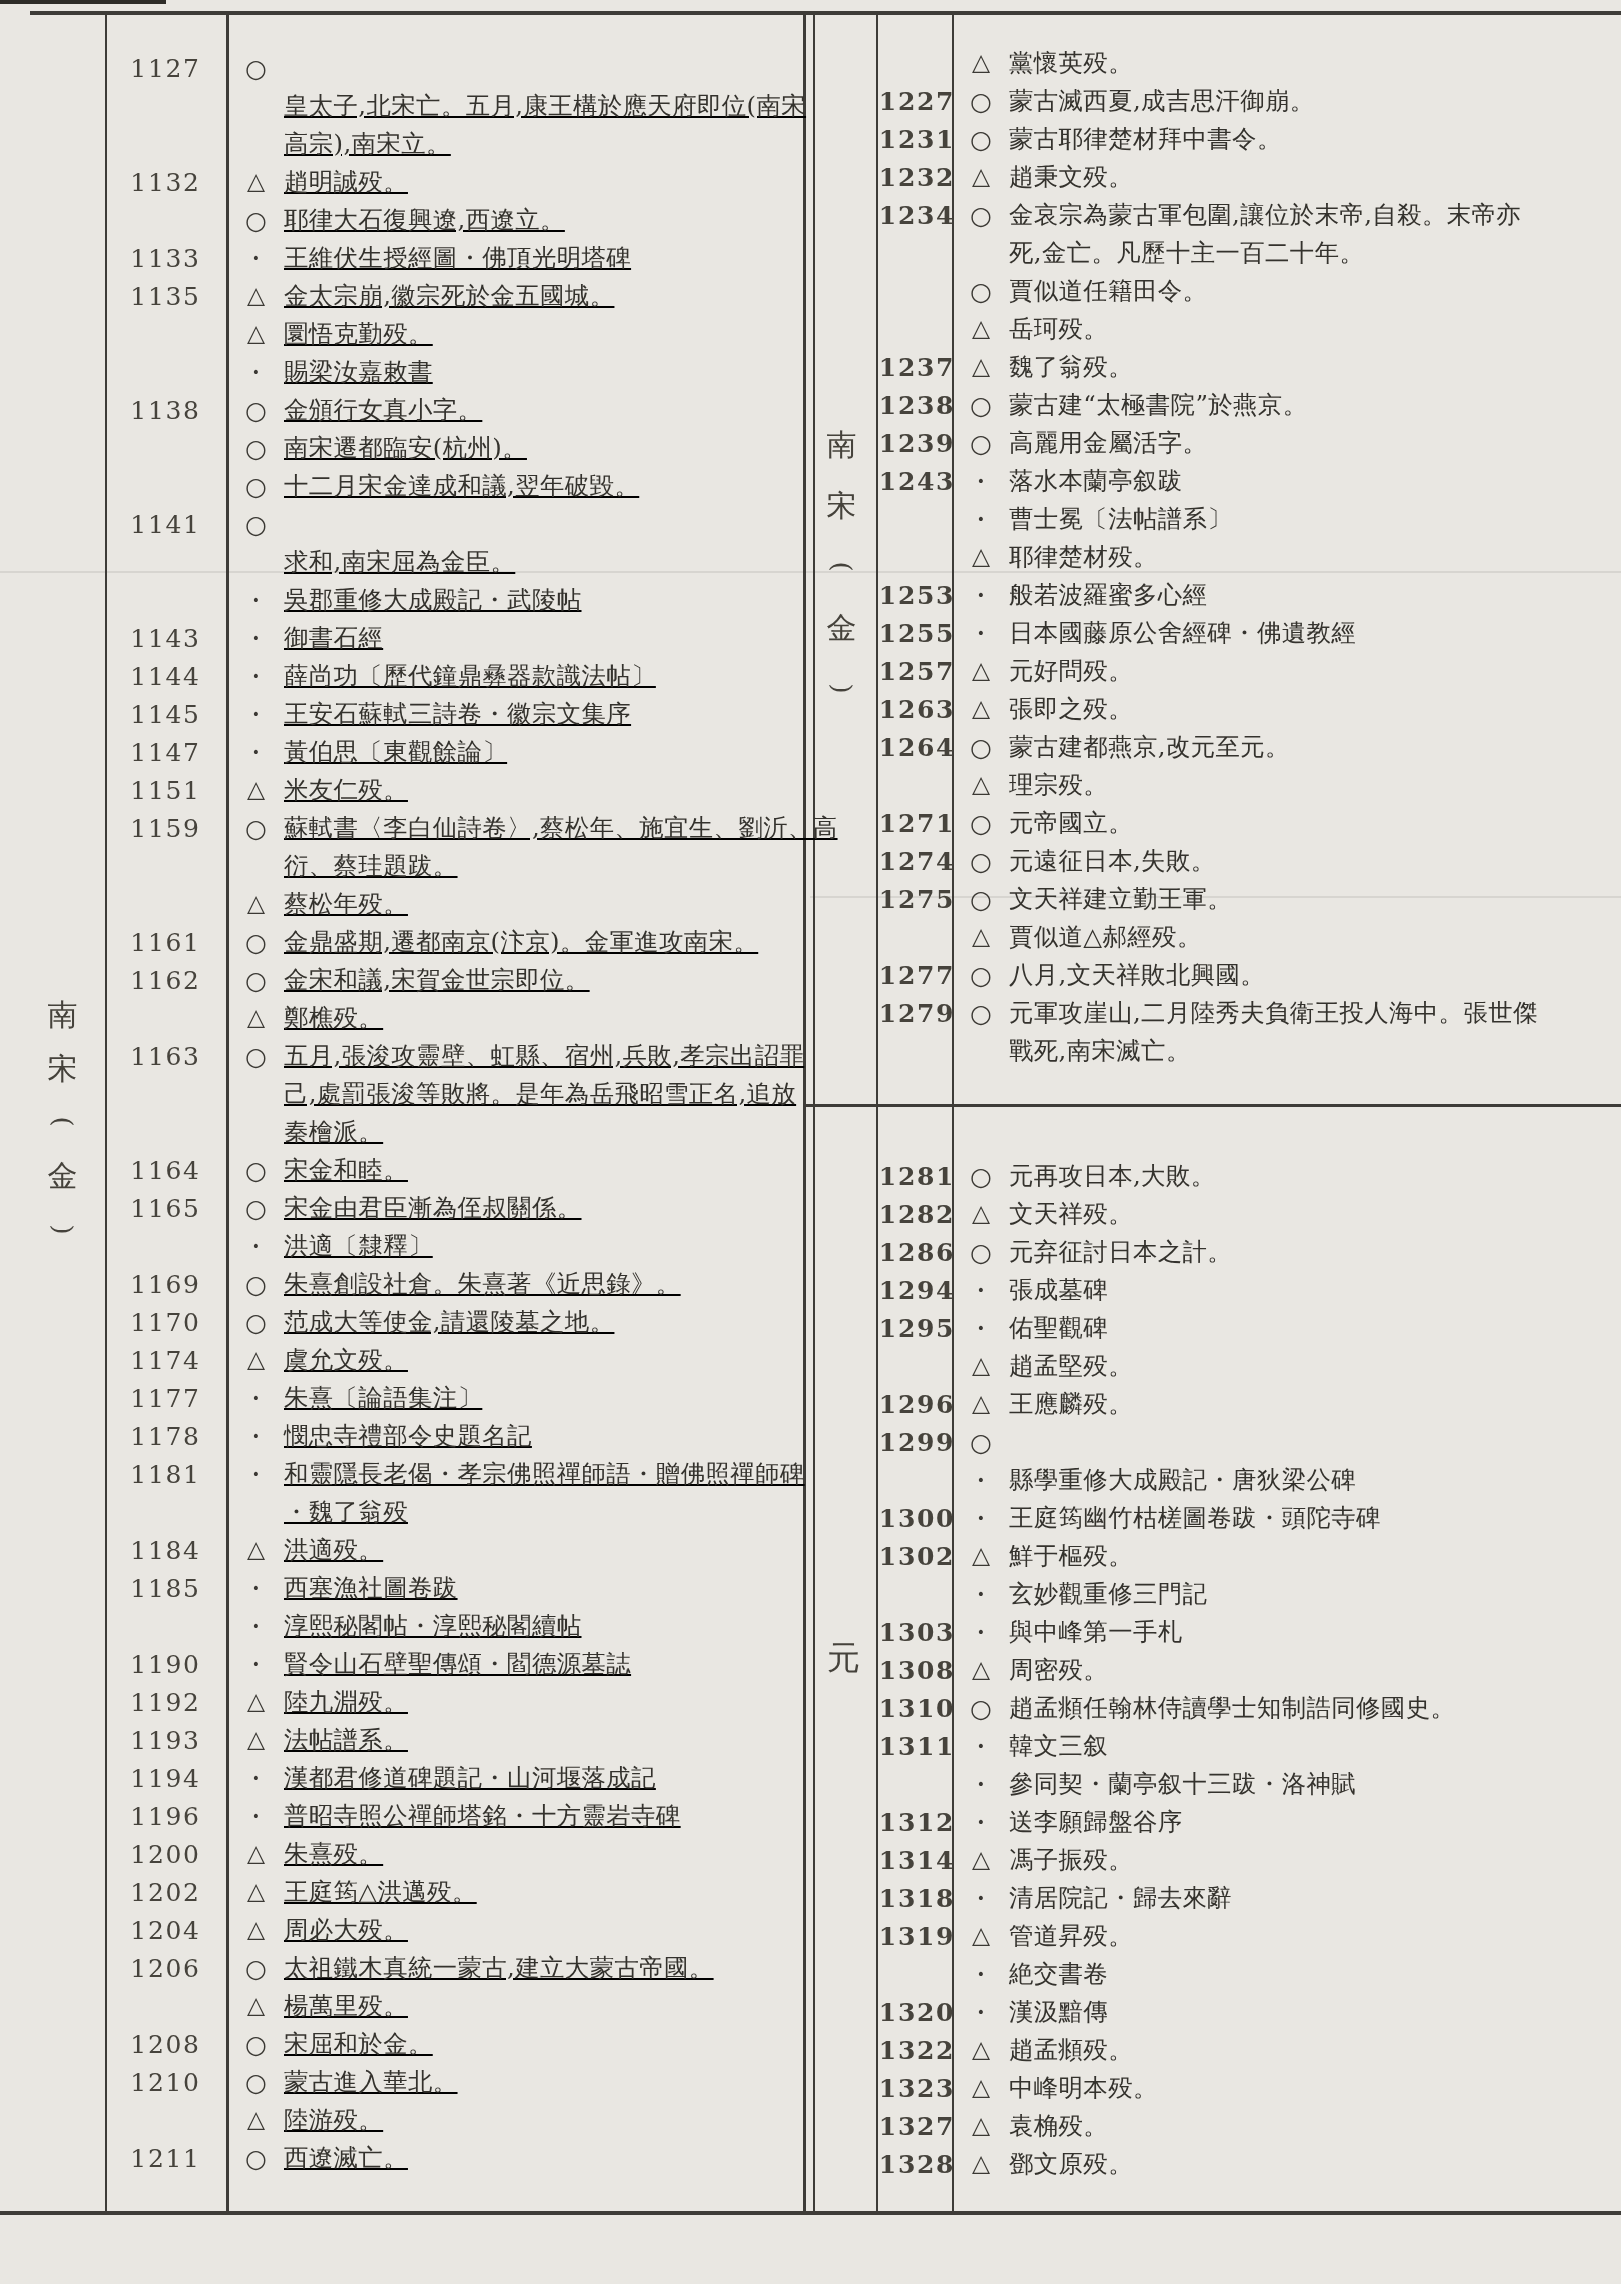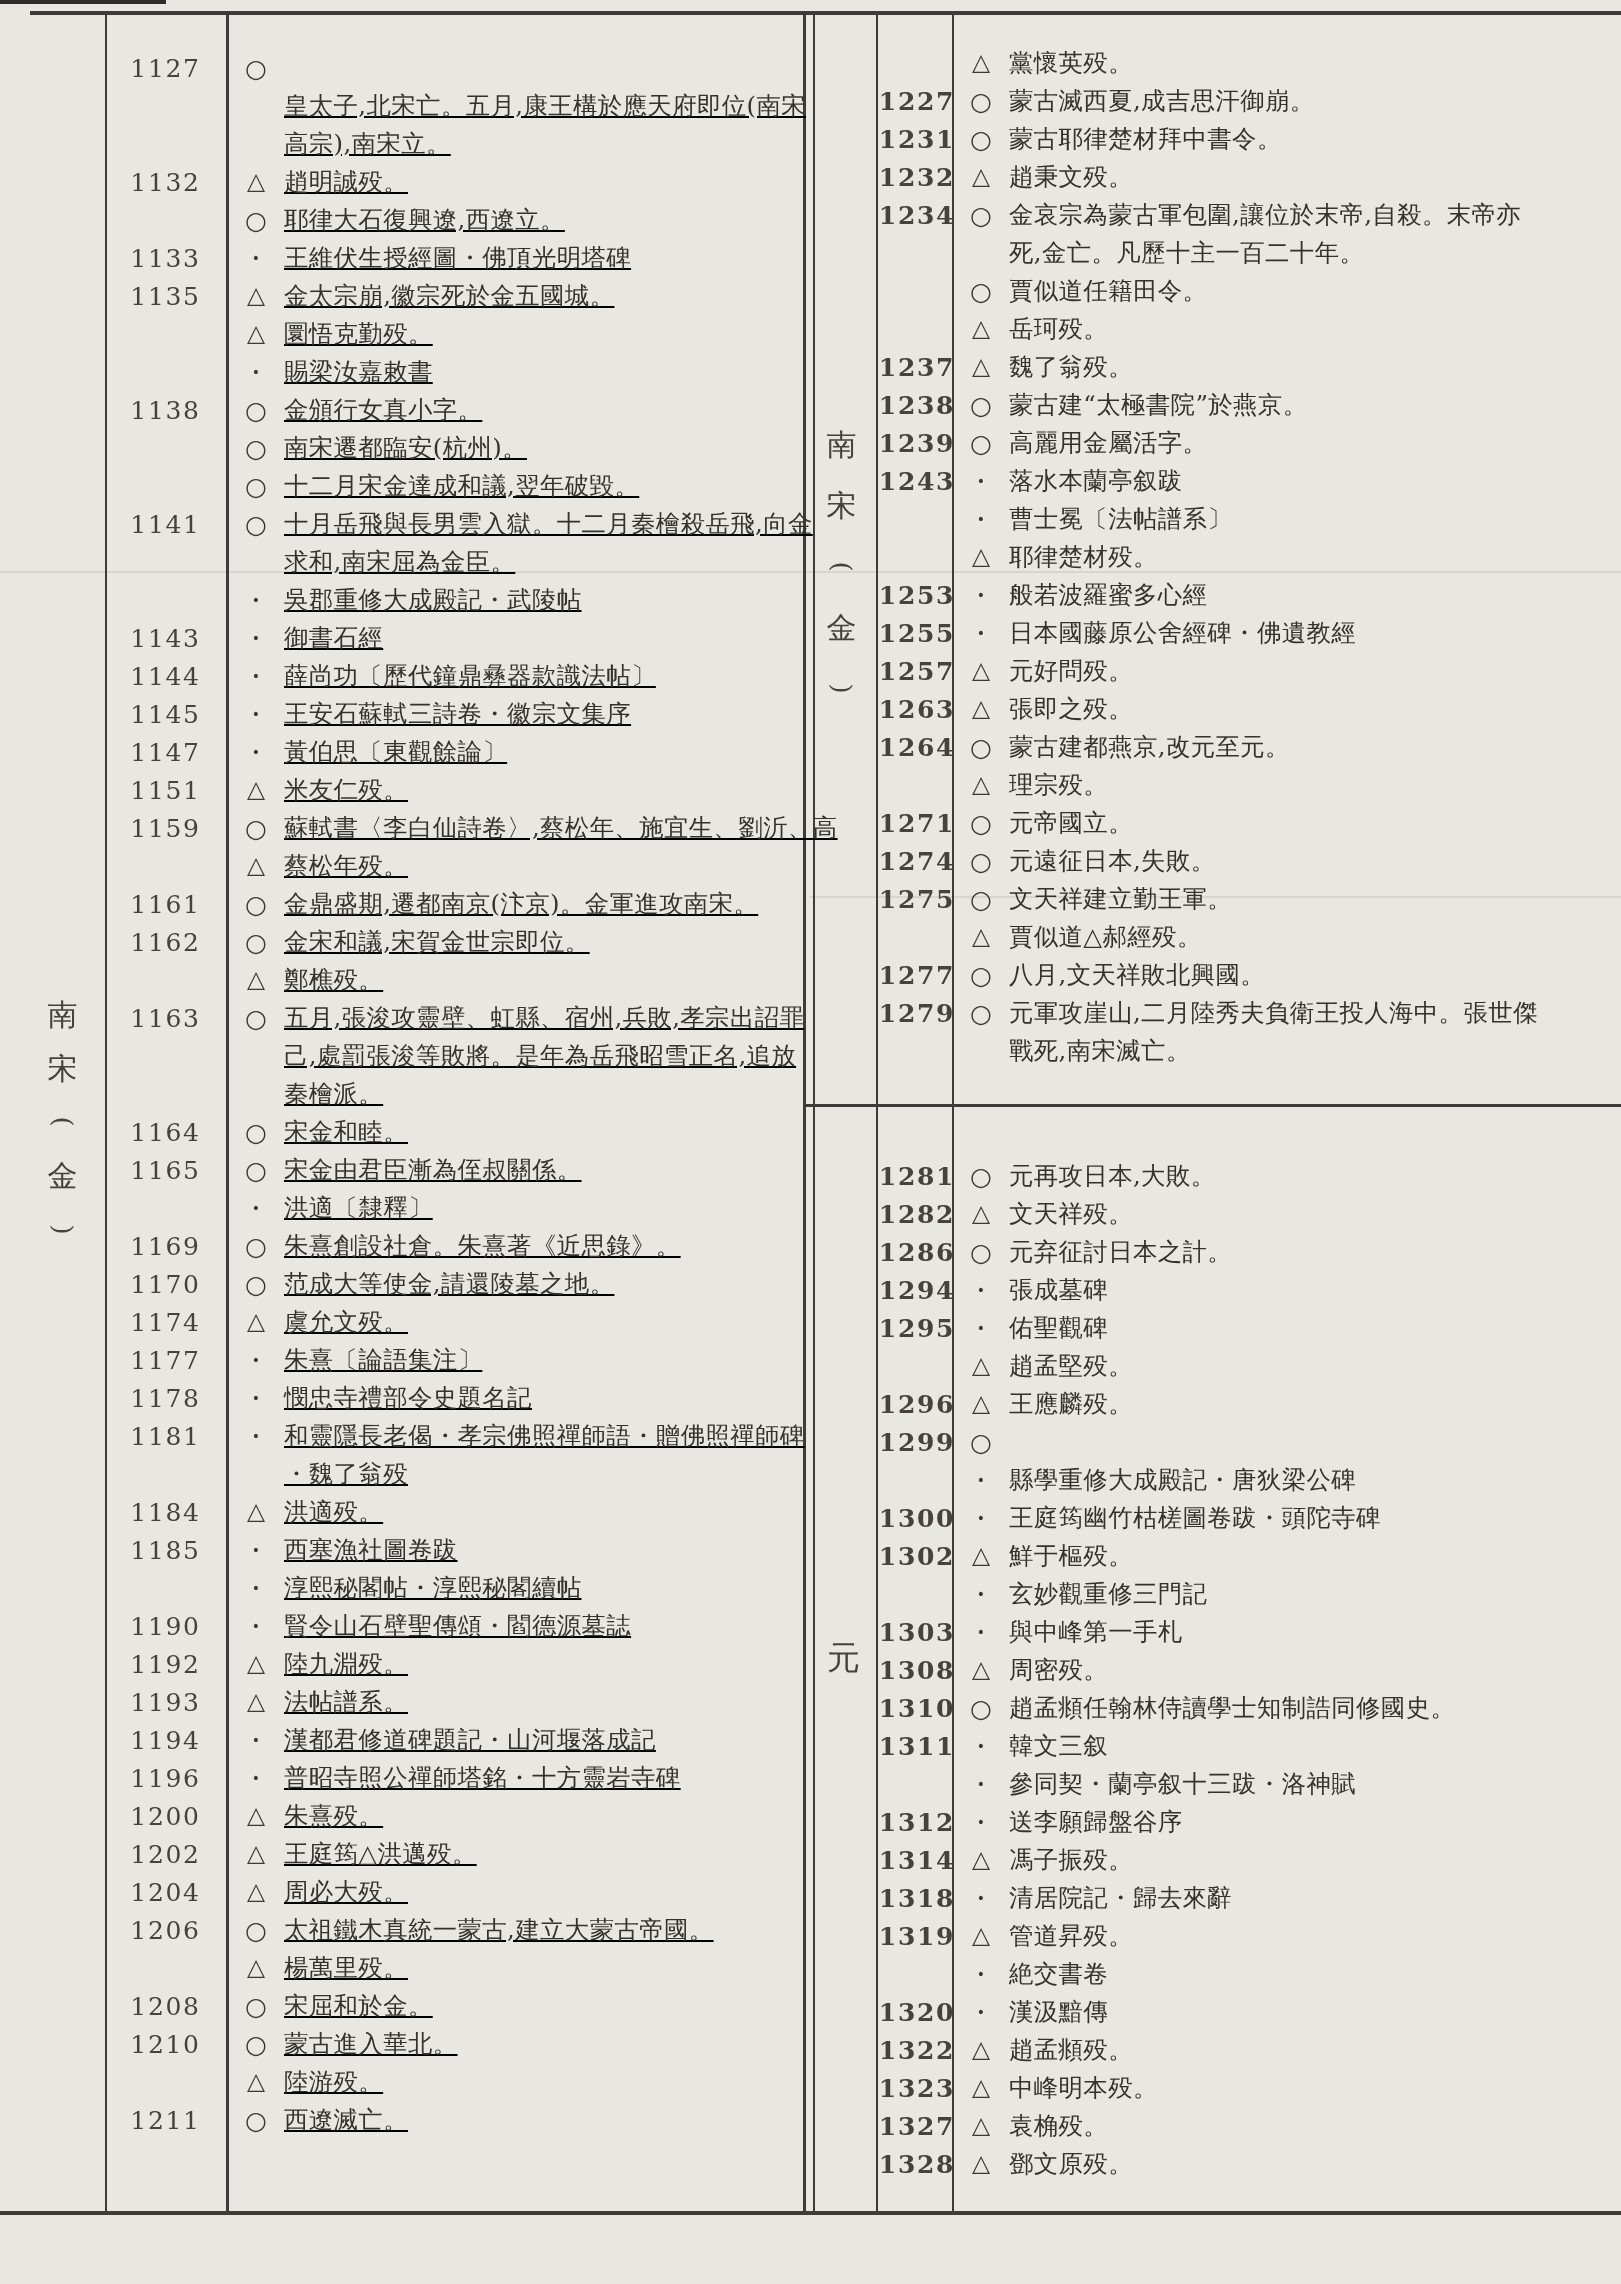--- a/index.html
+++ b/index.html
@@ -95,29 +95,30 @@
     <div class="line"><span class="txt">高宗),南宋立。</span></div>
     <div class="line"><span class="year">1132</span><span class="marker m-triangle">△</span><span class="txt">趙明誠殁。</span></div>
     <div class="line"><span class="marker m-circle">○</span><span class="txt">耶律大石復興遼,西遼立。</span></div>
     <div class="line"><span class="year">1133</span><span class="marker m-dot">•</span><span class="txt">王維伏生授經圖・佛頂光明塔碑</span></div>
     <div class="line"><span class="year">1135</span><span class="marker m-triangle">△</span><span class="txt">金太宗崩,徽宗死於金五國城。</span></div>
     <div class="line"><span class="marker m-triangle">△</span><span class="txt">圜悟克勤殁。</span></div>
     <div class="line"><span class="marker m-dot">•</span><span class="txt">賜梁汝嘉敕書</span></div>
     <div class="line"><span class="year">1138</span><span class="marker m-circle">○</span><span class="txt">金頒行女真小字。</span></div>
     <div class="line"><span class="marker m-circle">○</span><span class="txt">南宋遷都臨安(杭州)。</span></div>
     <div class="line"><span class="marker m-circle">○</span><span class="txt">十二月宋金達成和議,翌年破毀。</span></div>
-    <div class="line"><span class="year">1141</span><span class="marker m-circle">○</span><span class="txt">十月岳飛與長男雲入獄。十二月秦檜殺岳飛,向金</span></div>
+    <div class="line"><span class="year">1141</span><span class="marker m-circle">○</span></div>
     <div class="line"><span class="txt">求和,南宋屈為金臣。</span></div>
     <div class="line"><span class="marker m-dot">•</span><span class="txt">吳郡重修大成殿記・武陵帖</span></div>
     <div class="line"><span class="year">1143</span><span class="marker m-dot">•</span><span class="txt">御書石經</span></div>
     <div class="line"><span class="year">1144</span><span class="marker m-dot">•</span><span class="txt">薛尚功〔歷代鐘鼎彝器款識法帖〕</span></div>
     <div class="line"><span class="year">1145</span><span class="marker m-dot">•</span><span class="txt">王安石蘇軾三詩卷・徽宗文集序</span></div>
     <div class="line"><span class="year">1147</span><span class="marker m-dot">•</span><span class="txt">黃伯思〔東觀餘論〕</span></div>
     <div class="line"><span class="year">1151</span><span class="marker m-triangle">△</span><span class="txt">米友仁殁。</span></div>
     <div class="line"><span class="year">1159</span><span class="marker m-circle">○</span><span class="txt">蘇軾書〈李白仙詩卷〉,蔡松年、施宜生、劉沂、高</span></div>
+    <div class="line"><span class="txt">衍、蔡珪題跋。</span></div>
     <div class="line"><span class="marker m-triangle">△</span><span class="txt">蔡松年殁。</span></div>
     <div class="line"><span class="year">1161</span><span class="marker m-circle">○</span><span class="txt">金鼎盛期,遷都南京(汴京)。金軍進攻南宋。</span></div>
     <div class="line"><span class="year">1162</span><span class="marker m-circle">○</span><span class="txt">金宋和議,宋賀金世宗即位。</span></div>
     <div class="line"><span class="marker m-triangle">△</span><span class="txt">鄭樵殁。</span></div>
     <div class="line"><span class="year">1163</span><span class="marker m-circle">○</span><span class="txt">五月,張浚攻靈壁、虹縣、宿州,兵敗,孝宗出詔罪</span></div>
     <div class="line"><span class="txt">己,處罰張浚等敗將。是年為岳飛昭雪正名,追放</span></div>
     <div class="line"><span class="txt">秦檜派。</span></div>
     <div class="line"><span class="year">1164</span><span class="marker m-circle">○</span><span class="txt">宋金和睦。</span></div>
     <div class="line"><span class="year">1165</span><span class="marker m-circle">○</span><span class="txt">宋金由君臣漸為侄叔關係。</span></div>
     <div class="line"><span class="marker m-dot">•</span><span class="txt">洪適〔隸釋〕</span></div>

